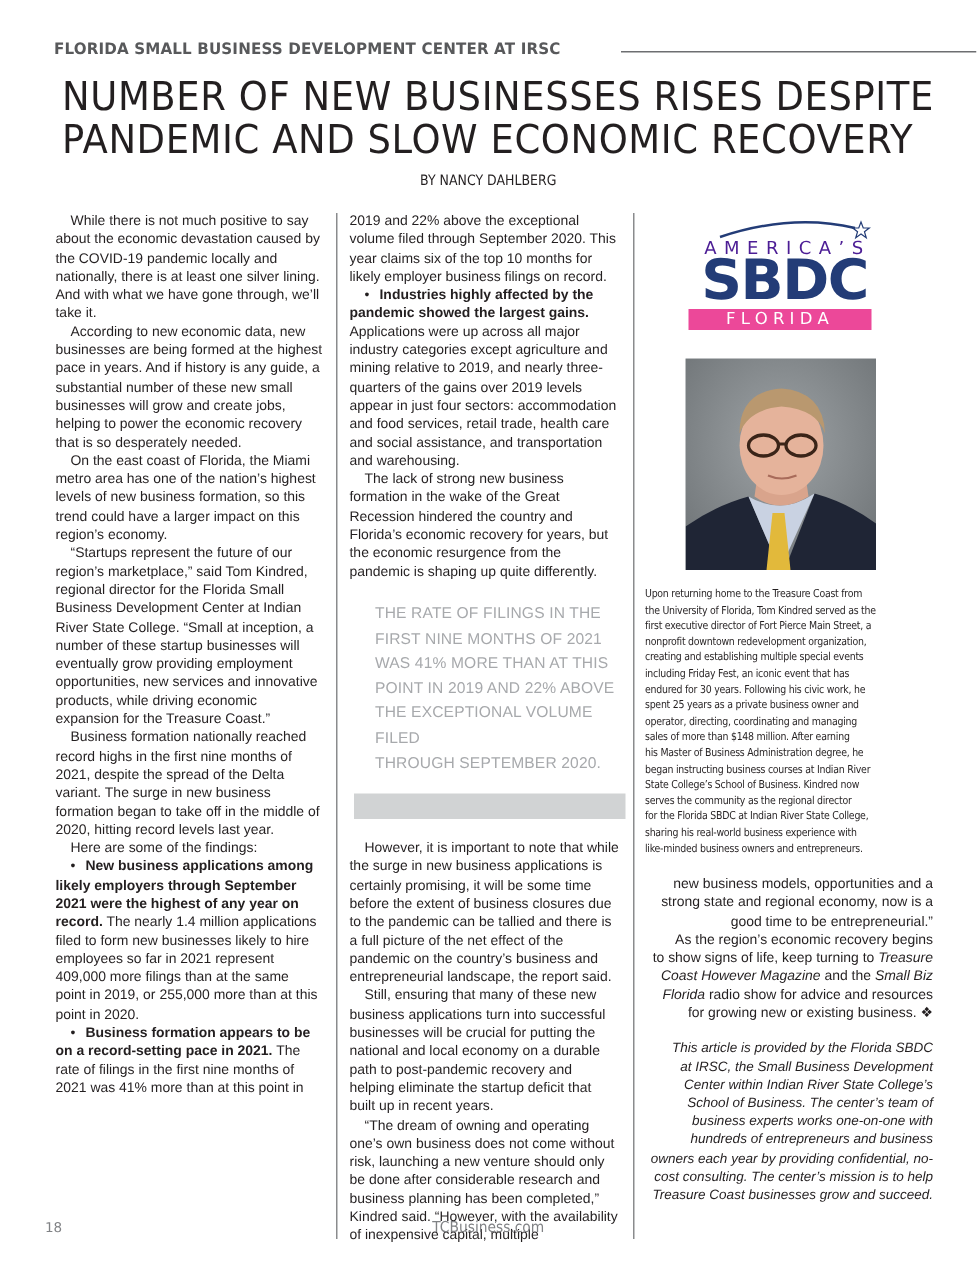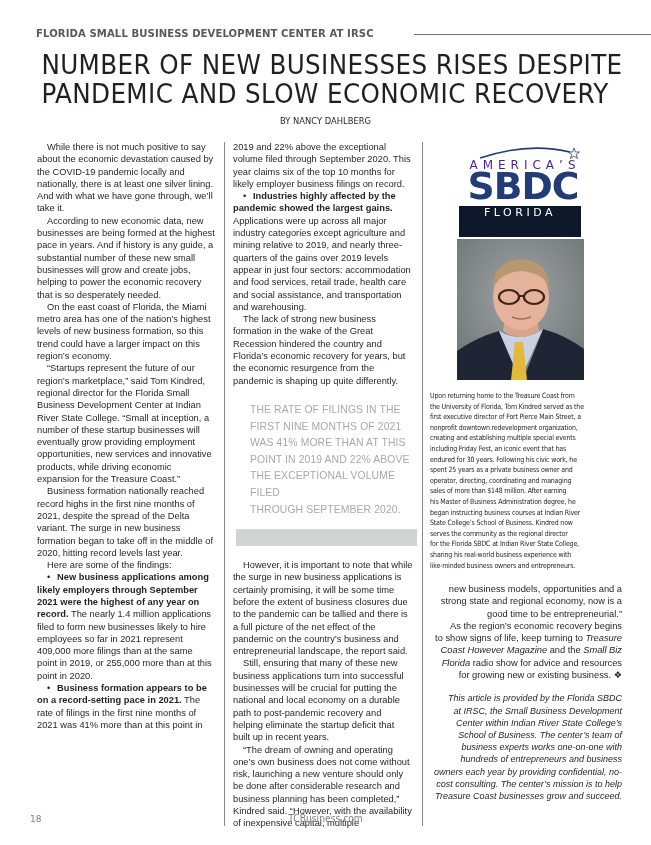--- a/index.html
+++ b/index.html
@@ -27,21 +27,21 @@
   .bullet { display: inline-block; width: 10px; text-indent: 0; }
 
   .pullquote { margin-top: 15px; margin-left: 17px; font-family: "Liberation Sans", sans-serif; font-weight: normal; font-size: 10.4px; line-height: 16.6px; color: #a7a9ac; letter-spacing: 0.1px; text-transform: uppercase; }
   .pq-bar { margin-top: 11px; margin-left: 3px; width: 181px; height: 17px; background: #d1d3d4; }
   .col2-rest { margin-top: 13px; }
 
   .logo { position: absolute; left: 458px; top: 144px; width: 130px; height: 76px; }
   .logo-arc { position: absolute; left: 0; top: 0; width: 130px; height: 18px; }
   .logo-americas { position: absolute; left: 8px; top: 14px; width: 118px; text-align: center; font-family: "DejaVu Sans", sans-serif; font-size: 12px; letter-spacing: 5px; color: #4c1d95; }
   .logo-sbdc { position: absolute; left: 0; top: 25px; width: 130px; text-align: center; font-family: "DejaVu Sans", sans-serif; font-weight: bold; font-size: 37px; line-height: 35px; color: #233c77; letter-spacing: -1px; transform: scaleX(1.02); }
-  .logo-band { position: absolute; left: 1px; top: 62px; width: 122px; height: 31px; background: #0f172a; color: #ffffff; font-family: "DejaVu Sans", sans-serif; font-size: 11px; line-height: 14px; letter-spacing: 3.5px; text-align: center; }
+  .logo-band { position: absolute; left: 1px; top: 62px; width: 122px; height: 14px; background: #ec4899; color: #ffffff; font-family: "DejaVu Sans", sans-serif; font-size: 11px; line-height: 14px; letter-spacing: 3.5px; text-align: center; }
 
   .photo { position: absolute; left: 457px; top: 239px; width: 127px; height: 141px; overflow: hidden; background: #8f9497; }
 
   .caption { position: absolute; left: 430px; top: 391px; width: 194px; font-family: "DejaVu Sans", sans-serif; font-size: 7.3px; line-height: 10.6px; color: #231f20; letter-spacing: -0.2px; }
   .caption span { display: block; white-space: nowrap; transform: scaleX(0.86); transform-origin: left center; }
 
   .col3-body { position: absolute; left: 430px; top: 583px; width: 192px; font-size: 9.3px; line-height: 12.3px; }
   .col3-body p { text-indent: 10px; text-align: right; }
   .col3-body i { font-style: italic; }
   .note { margin-top: 11px; font-style: italic; font-size: 9px; line-height: 12.2px; }

